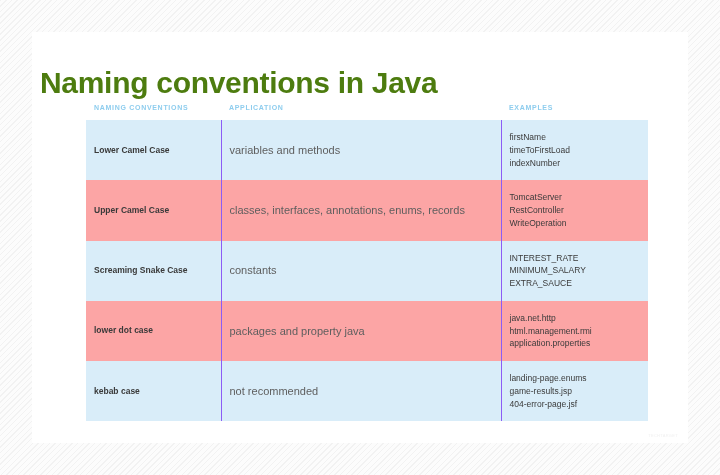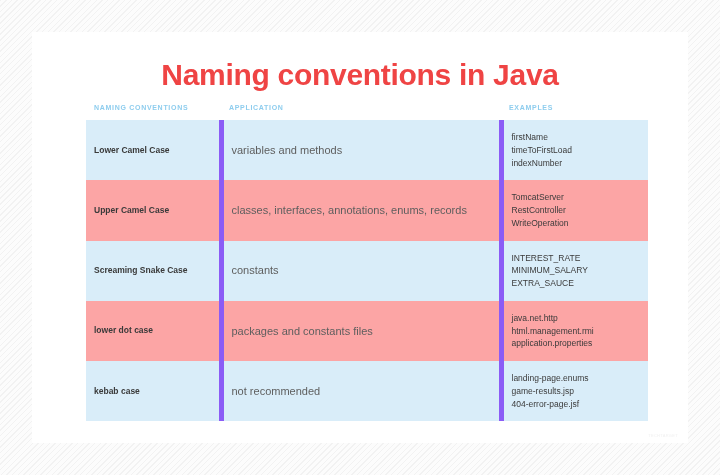--- a/index.html
+++ b/index.html
@@ -26,26 +26,26 @@
     left: 32px;
     top: 32px;
     width: 656px;
     height: 411px;
     background: #ffffff;
     box-sizing: border-box;
     overflow: hidden;
   }
 
   .title {
-    margin: 0;
+    margin: 8px;
     padding-top: 26px;
-    text-align: center;
+    text-align: left;
     font-size: 30px;
     font-weight: bold;
-    color: #ef4444;
+    color: #4d7c0f;
     letter-spacing: -0.3px;
   }
 
   .table-wrap {
     position: absolute;
     left: 54px;
     top: 72px;
     width: 562px;
   }
 
@@ -73,21 +73,21 @@
   table.conventions tbody tr.row-shaded td {
     background: #d9edf9;
   }
   table.conventions tbody tr.row-plain td {
     background: #fca5a5;
   }
 
   table.conventions tbody td {
     padding: 11px 8px 11px 8px;
     vertical-align: middle;
-    border-right: 5px solid #8b5cf6;
+    border-right: 1px solid #8b5cf6;
     height: 32px;
   }
   table.conventions tbody td.cell-examples {
     border-right: none;
     margin-left: 33px;
   }
 
   .name-text {
     font-size: 8.5px;
     font-weight: bold;
@@ -189,21 +189,21 @@
               <span>EXTRA_SAUCE</span>
             </div>
           </td>
         </tr>
 
         <tr class="row-plain">
           <td class="cell-name">
             <div class="name-text">lower dot case</div>
           </td>
           <td class="cell-app">
-            <div class="app-text">packages and constants files</div>
+            <div class="app-text">packages and property java</div>
           </td>
           <td class="cell-examples">
             <div class="ex-list">
               <span>java.net.http</span>
               <span>html.management.rmi</span>
               <span>application.properties</span>
             </div>
           </td>
         </tr>
 

